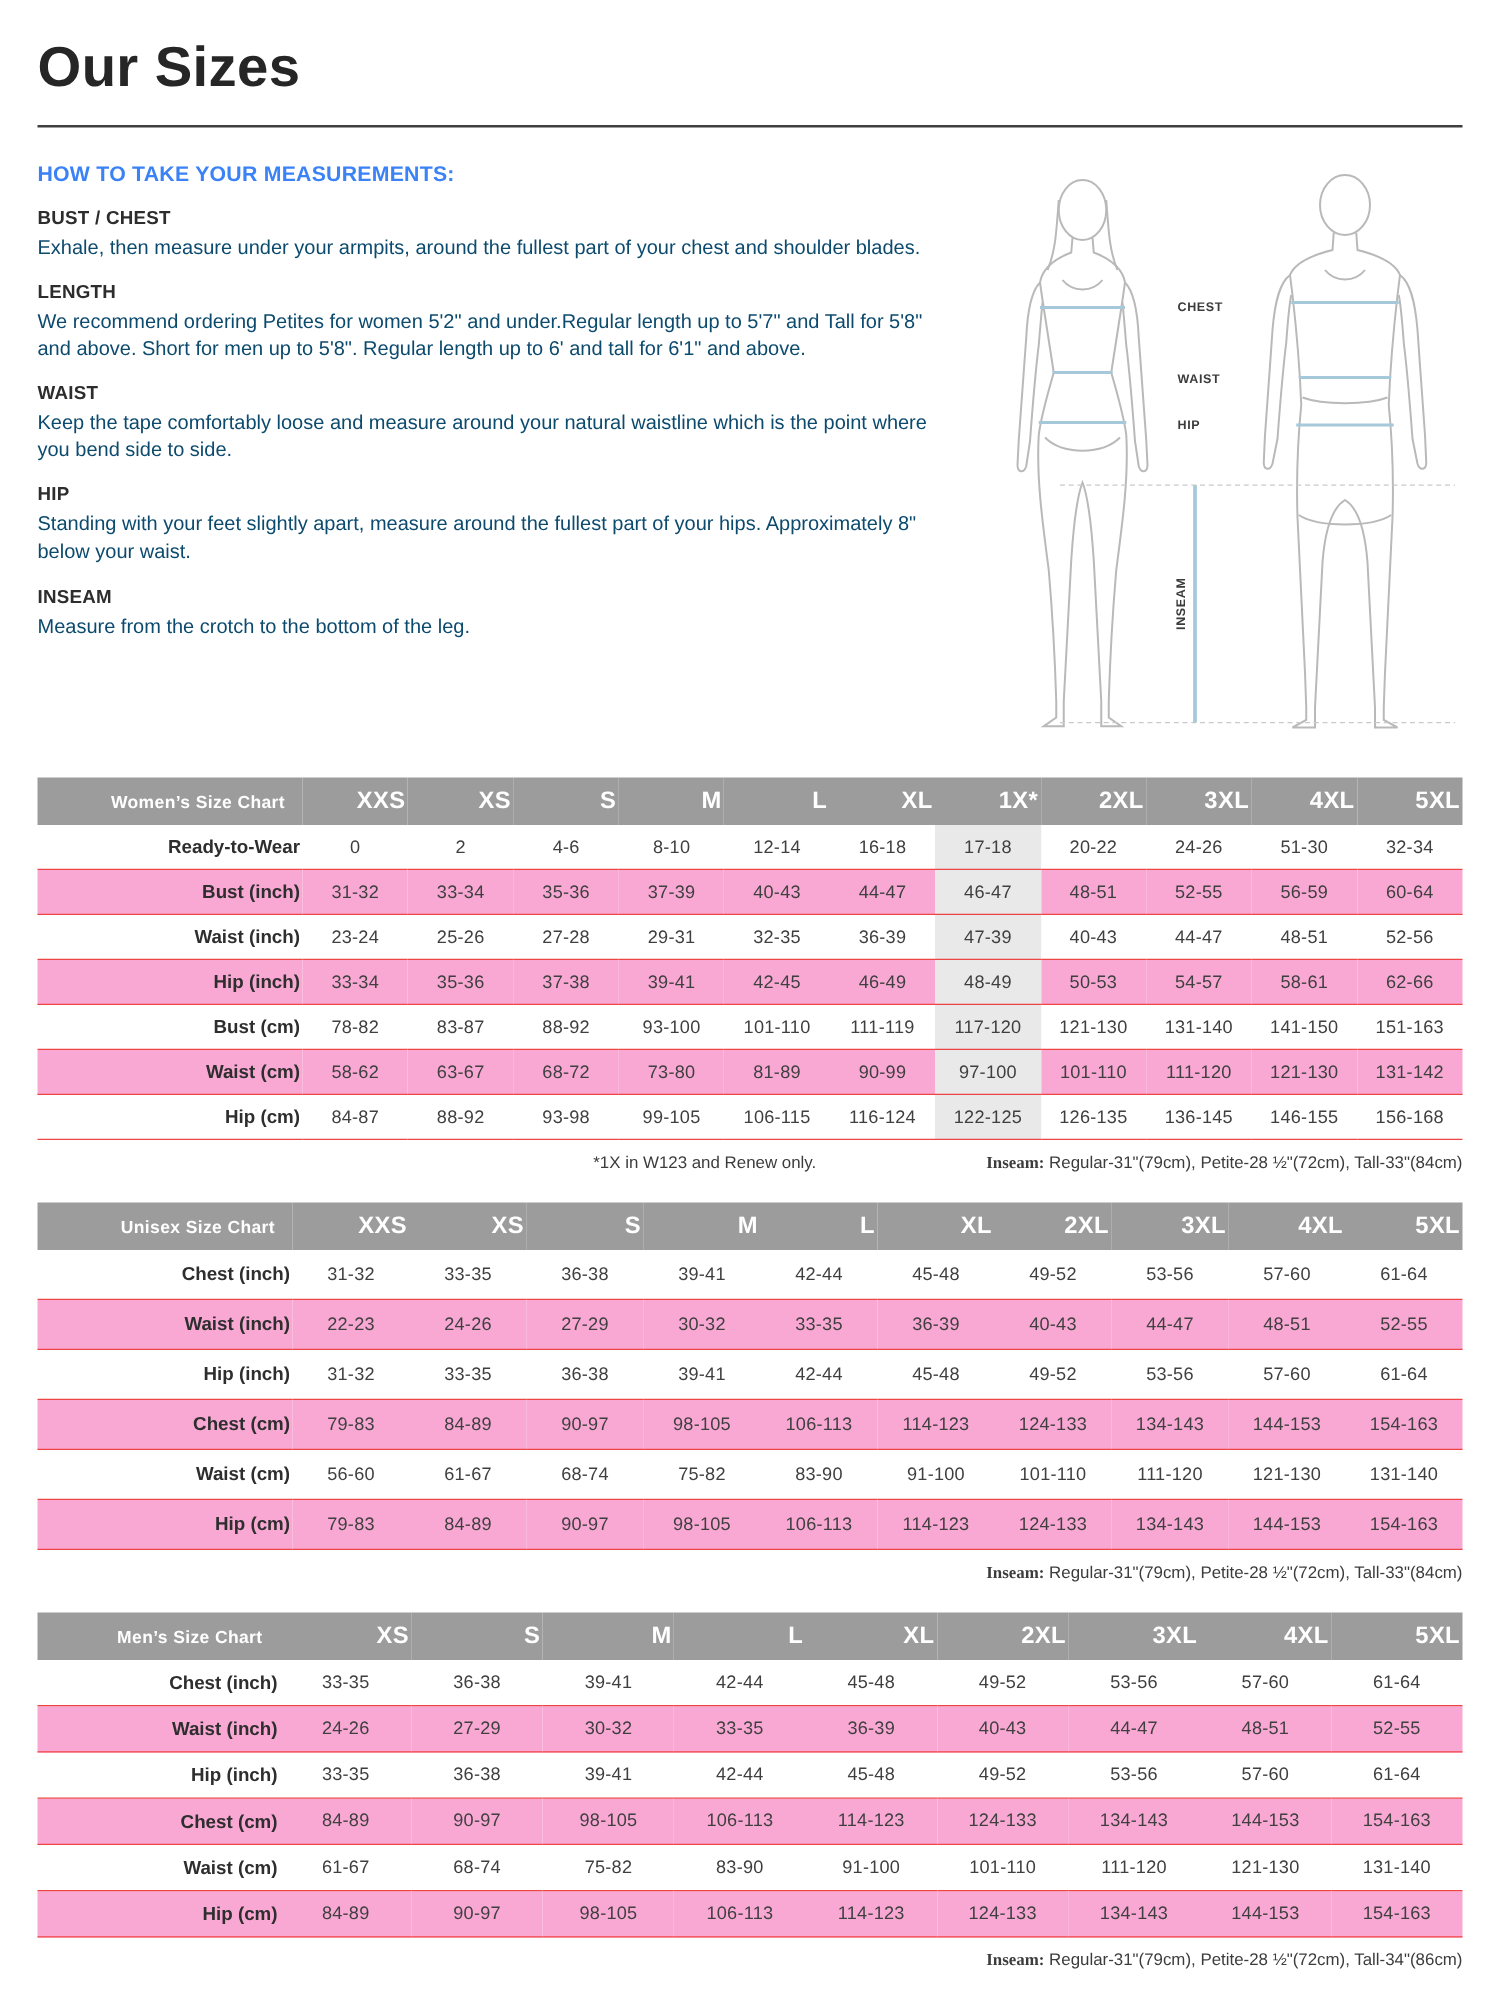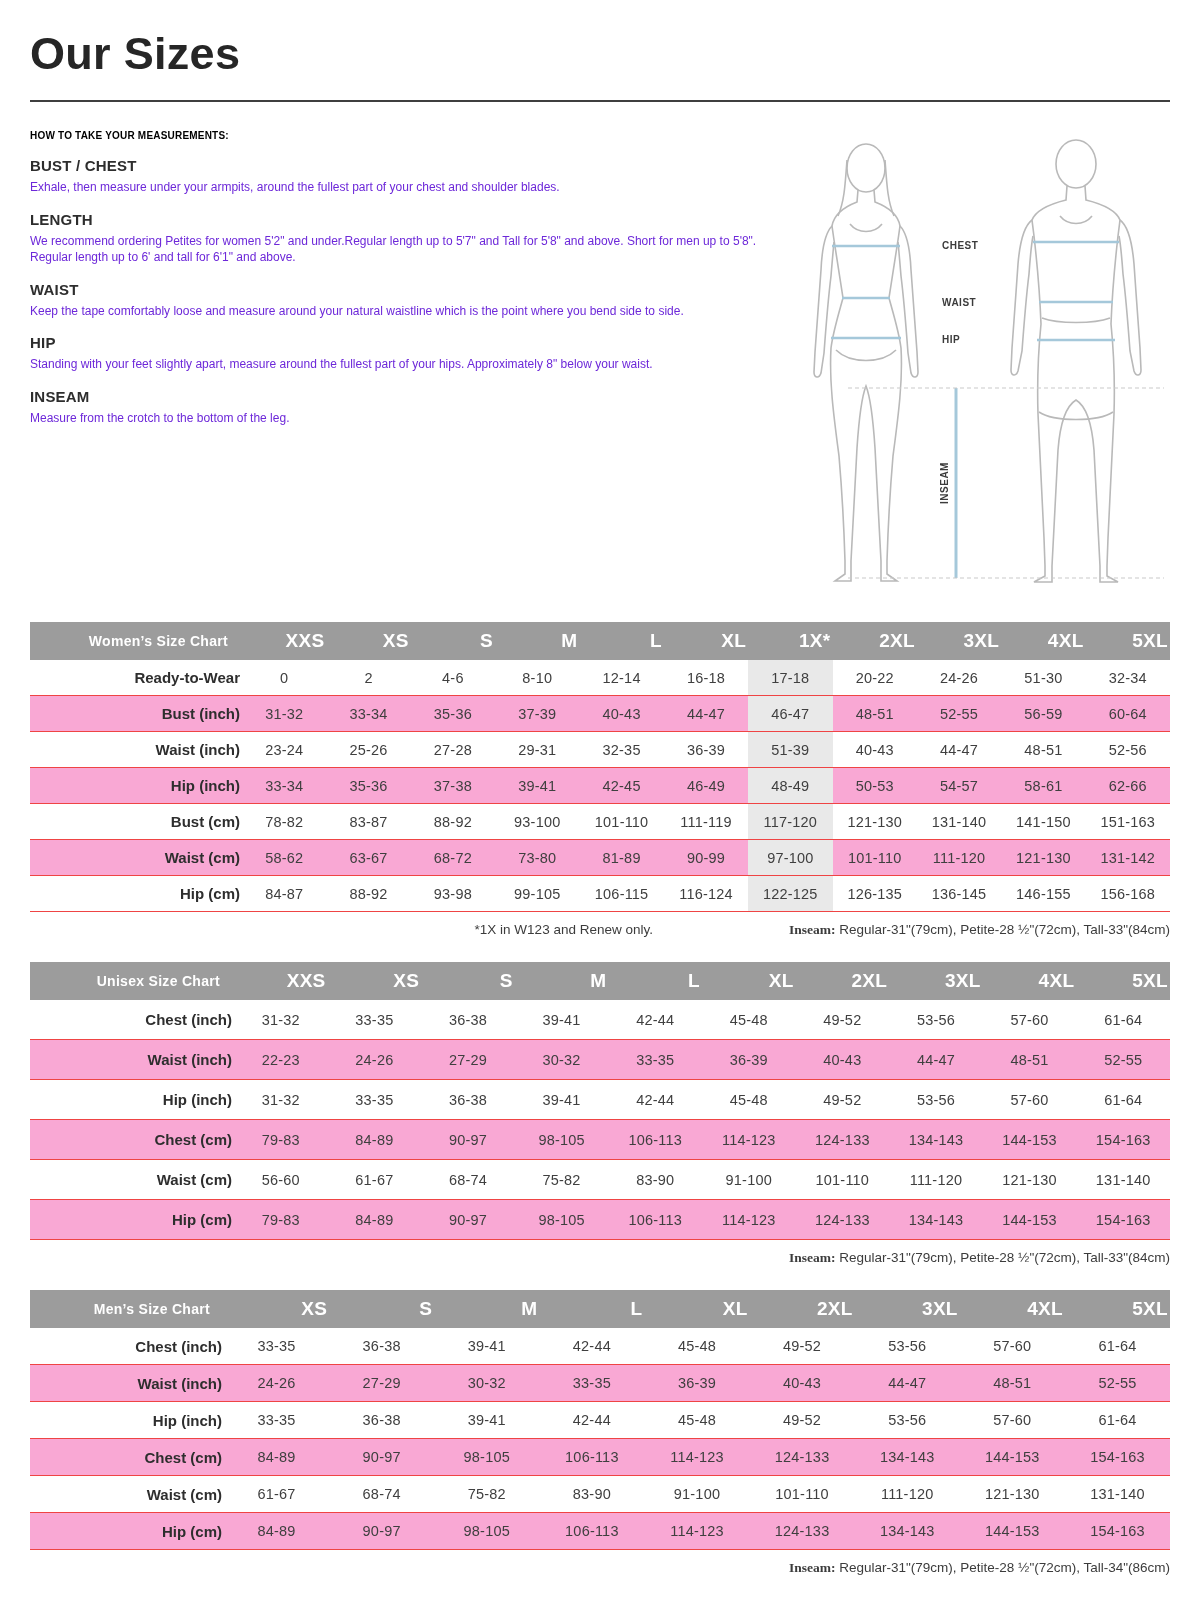--- a/index.html
+++ b/index.html
@@ -2,23 +2,23 @@
 <html><head>
 <meta charset="utf-8">
 <style>
   html,body{margin:0;padding:0;background:#fff;}
   body{width:1200px;font-family:"Liberation Sans",sans-serif;color:#3e3e3e;}
   .page{padding:28px 30px 12px;}
   h1{font-size:45px;margin:0 0 20px;color:#262626;font-weight:800;letter-spacing:.3px;}
   .title-rule{border:none;border-top:2px solid #3f3f3f;margin:0 0 24px;}
   .top{display:flex;gap:8px;margin-bottom:26px;}
   .instructions{width:748px;flex:none;}
-  h2{font-size:10px;font-weight:700;margin:4px 0 16px;color:#000000;letter-spacing:.2px;}
+  h2{font-size:17px;font-weight:700;margin:4px 0 16px;color:#3b82f6;letter-spacing:.2px;}
   .sec h3{font-size:15px;font-weight:700;margin:0 0 5px;color:#2d2d2d;letter-spacing:.2px;}
-  .sec p{font-size:12px;line-height:1.38;margin:0 0 15px;color:#6d28d9;max-width:730px;}
+  .sec p{font-size:16px;line-height:1.38;margin:0 0 15px;color:#0c4a6e;max-width:730px;}
   .diagram{flex:1;display:flex;justify-content:flex-end;}
   .diagram svg{display:block;}
 
   .table-block{margin-bottom:24px;}
   table{width:100%;border-collapse:collapse;table-layout:fixed;}
   thead th{background:#9c9c9c;color:#fff;font-weight:700;font-size:19px;padding:8px 2px;letter-spacing:.3px;text-align:right;}
   thead th.lbl{text-align:right;padding-right:14px;font-size:14px;}
   tbody tr{border-bottom:1px solid #ef4444;}
   tbody th.lbl{text-align:right;padding-right:14px;font-weight:700;color:#2e2e2e;font-size:15px;}
   tbody td{text-align:center;font-size:14.5px;color:#3f3f3f;letter-spacing:.2px;}
@@ -165,21 +165,21 @@
               <td>60-64</td>
             </tr>
             <tr>
               <th class="lbl">Waist (inch)</th>
               <td>23-24</td>
               <td>25-26</td>
               <td>27-28</td>
               <td>29-31</td>
               <td>32-35</td>
               <td>36-39</td>
-              <td class="hl">51-39</td>
+              <td class="hl">47-39</td>
               <td>40-43</td>
               <td>44-47</td>
               <td>48-51</td>
               <td>52-56</td>
             </tr>
             <tr class="stripe">
               <th class="lbl">Hip (inch)</th>
               <td>33-34</td>
               <td>35-36</td>
               <td>37-38</td>

